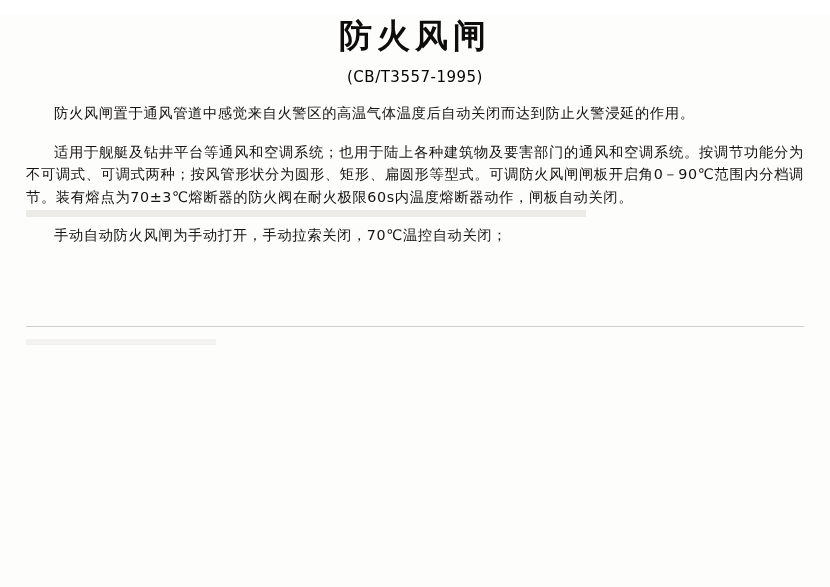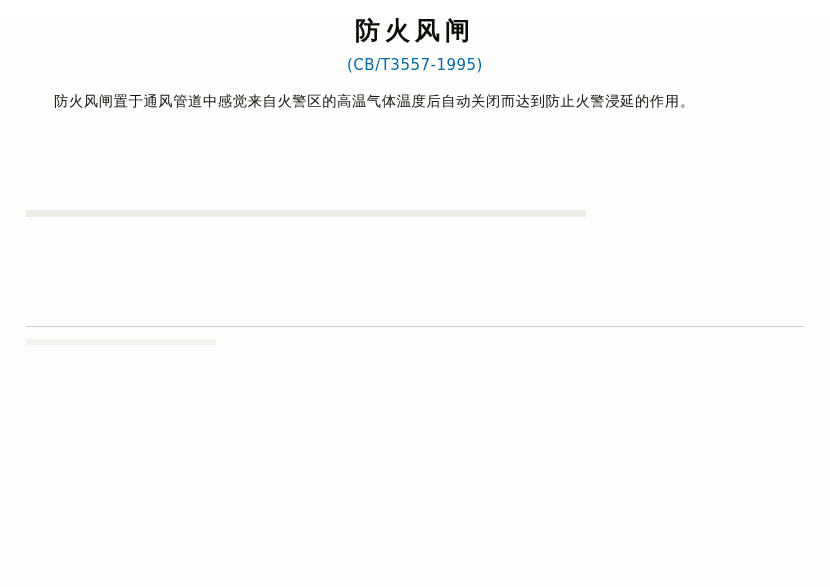--- a/index.html
+++ b/index.html
@@ -16,32 +16,32 @@
     overflow: hidden;
   }
   .page {
     position: relative;
     width: 830px;
     height: 587px;
     background: #fdfdfb;
   }
   .title {
     text-align: center;
-    font-size: 25px;
+    font-size: 33px;
     font-weight: bold;
     letter-spacing: 5px;
     margin: 14px 0 0 0;
     color: #0f0d0a;
   }
   .subtitle {
     text-align: center;
     font-size: 15px;
     margin: 9px 0 0 0;
     letter-spacing: 0.5px;
-    color: #0369a1;
+    color: #000000;
   }
   .body-text {
     margin: 14px 26px 0 26px;
     font-size: 14.3px;
     line-height: 22.5px;
     text-align: justify;
     letter-spacing: 0.6px;
   }
   .body-text p {
     margin: 16px 0 1px 0;
@@ -77,20 +77,22 @@
 </head>
 <body>
 
 <div class="page">
 
   <h1 class="title">防火风闸</h1>
   <div class="subtitle">(CB/T3557-1995)</div>
 
   <div class="body-text">
     <p>防火风闸置于通风管道中感觉来自火警区的高温气体温度后自动关闭而达到防止火警浸延的作用。</p>
+    <p>适用于舰艇及钻井平台等通风和空调系统；也用于陆上各种建筑物及要害部门的通风和空调系统。按调节功能分为不可调式、可调式两种；按风管形状分为圆形、矩形、扁圆形等型式。可调防火风闸闸板开启角0－90℃范围内分档调节。装有熔点为70±3℃熔断器的防火阀在耐火极限60s内温度熔断器动作，闸板自动关闭。</p>
+    <p>手动自动防火风闸为手动打开，手动拉索关闭，70℃温控自动关闭；</p>
   </div>
 
   <div class="rule-top"></div>
 
   <div class="smudge" style="left:26px; top:196px; width:560px; height:7px;"></div>
   <div class="smudge" style="left:26px; top:325px; width:190px; height:6px; opacity:0.3;"></div>
 
   <div class="diagram">
 
     <div class="vline" style="left:451px; top:344px; height:0px;"></div>

